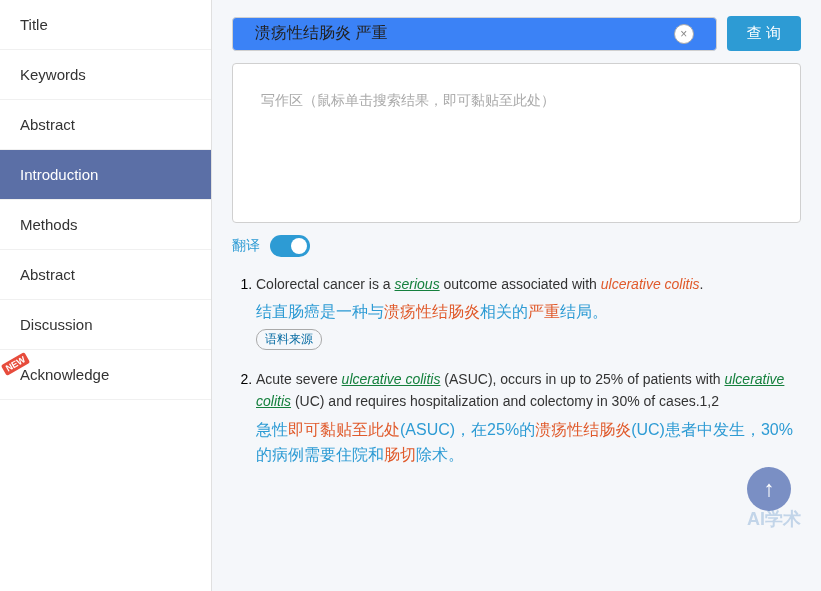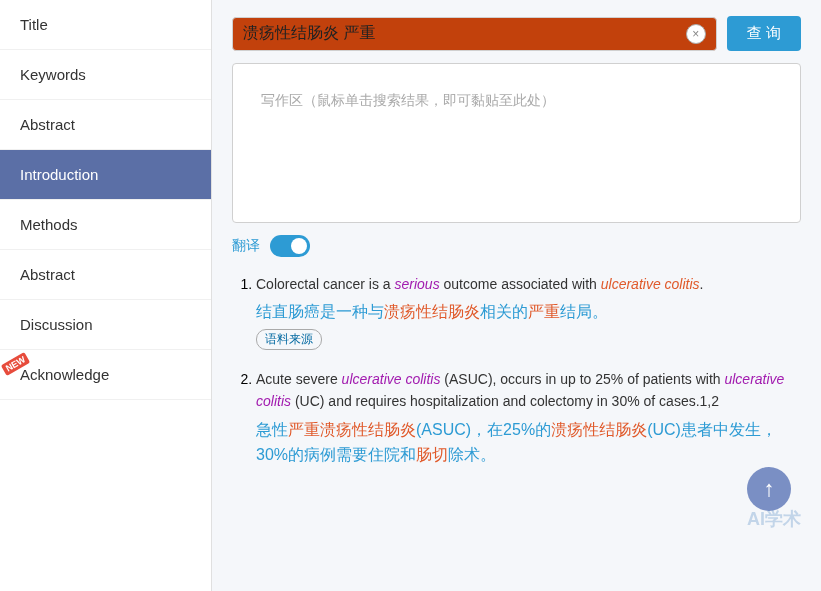--- a/index.html
+++ b/index.html
@@ -60,26 +60,26 @@
 
     
     .search-bar {
       display: flex;
       align-items: center;
       gap: 10px;
       margin-bottom: 12px;
     }
     .search-input-wrapper {
       flex: 1;
-      background: #c2410c;
+      background: #3b82f6;
       border: 1px solid #d0d0d0;
       border-radius: 4px;
       display: flex;
       align-items: center;
-      padding: 6px 10px;
+      padding: 6px 22px;
     }
     .search-input-text {
       flex: 1;
       font-size: 16px;
       font-weight: 500;
       color: #222;
       border: none;
       outline: none;
       background: transparent;
     }
@@ -156,22 +156,23 @@
     .result-item {
       margin-bottom: 18px;
     }
     .result-en {
       font-size: 14px;
       color: #333;
       line-height: 1.6;
     }
     .result-en em {
       font-style: italic;
-      color: #a21caf;
+      color: #15803d;
       font-weight: 500;
+      text-decoration: underline;
     }
     .result-en .uc-link {
       color: #e05a2b;
       font-style: italic;
     }
     .result-cn {
       font-size: 16px;
       color: #2d9bd4;
       line-height: 1.6;
       margin-top: 4px;
@@ -256,21 +257,21 @@
       <div class="result-cn">
         结直肠癌是一种与<span style="color:#e05a2b;">溃疡性结肠炎</span>相关的<span style="color:#e05a2b;">严重</span>结局。
       </div>
       <span class="source-tag">语料来源</span>
     </li>
     <li class="result-item">
       <div class="result-en">
         Acute severe <em>ulcerative colitis</em> (ASUC), occurs in up to 25% of patients with <em>ulcerative colitis</em> (UC) and requires hospitalization and colectomy in 30% of cases.1,2
       </div>
       <div class="result-cn">
-        急性<span style="color:#e05a2b;">严重溃疡性结肠炎</span>(ASUC)，在25%的<span style="color:#e05a2b;">溃疡性结肠炎</span>(UC)患者中发生，30%的病例需要住院和<span style="color:#e05a2b;">肠切</span>除术。
+        急性<span style="color:#e05a2b;">即可黏贴至此处</span>(ASUC)，在25%的<span style="color:#e05a2b;">溃疡性结肠炎</span>(UC)患者中发生，30%的病例需要住院和<span style="color:#e05a2b;">肠切</span>除术。
       </div>
     </li>
   </ol>
 
   <div class="scroll-top-btn">
     <span>↑</span>
   </div>
 
   <div class="watermark">AI学术</div>
 </div>

